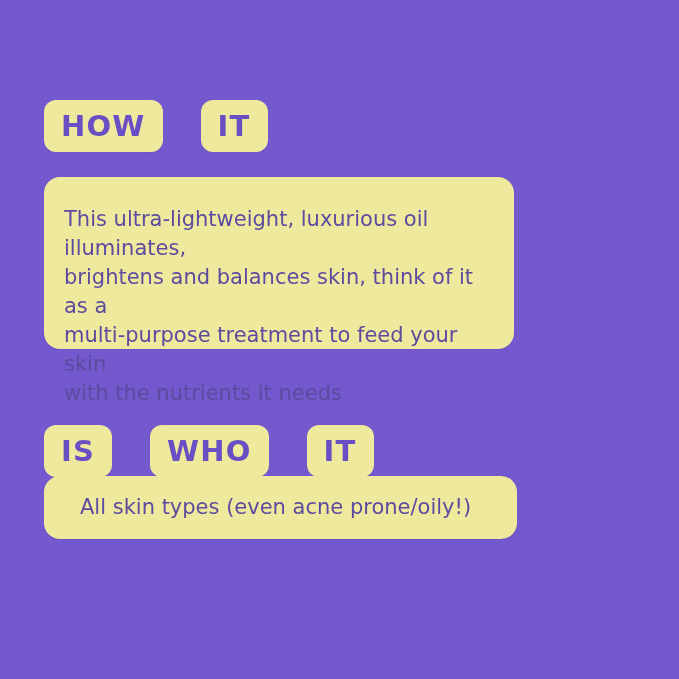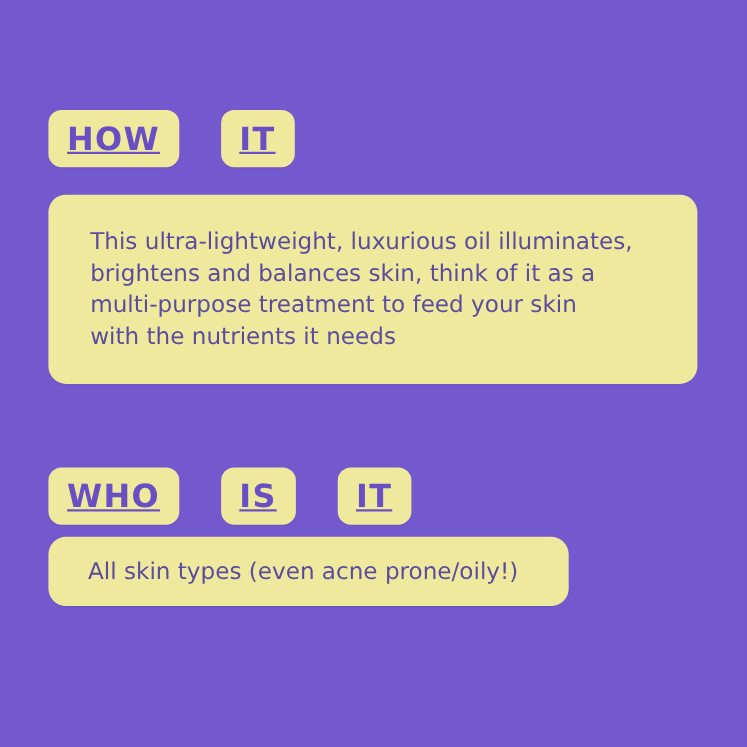--- a/index.html
+++ b/index.html
@@ -37,21 +37,20 @@
     line-height: 1;
     display: flex;
     align-items: center;
     justify-content: center;
     height: 52px;
     box-sizing: border-box;
     padding: 0 17px;
     white-space: nowrap;
     text-transform: uppercase;
     box-shadow: 0 1px 0 rgba(90,70,170,0.25);
-    text-decoration: underline;
   }
 
   
   .card {
     position: absolute;
     background: #efe99e;
     border-radius: 16px;
     box-sizing: border-box;
     box-shadow: 0 1px 0 rgba(90,70,170,0.25);
   }
@@ -66,28 +65,28 @@
 
   #how-works-row { left: 44px; top: 100px; }
   #how-works-row .pill + .pill { margin-left: 38px; }
 
   #who-for-row { left: 44px; top: 425px; }
   #who-for-row .pill + .pill { margin-left: 38px; }
 
   #how-works-card {
     left: 44px;
     top: 177px;
-    width: 590px;
+    width: 470px;
     height: 172px;
-    padding: 28px 30px 0 38px;
+    padding: 28px 30px 0 20px;
   }
 
   #who-for-card {
     left: 44px;
-    top: 488px;
+    top: 476px;
     width: 473px;
     height: 63px;
     padding: 17px 20px 0 36px;
   }
 </style>
 </head>
 <body>
 
 <div class="canvas">
 
@@ -97,22 +96,22 @@
   </div>
 
   <div class="card" id="how-works-card">
     <div class="card-text">This ultra-lightweight, luxurious oil illuminates,
 brightens and balances skin, think of it as a
 multi-purpose treatment to feed your skin
 with the nutrients it needs</div>
   </div>
 
   <div class="pill-row" id="who-for-row">
+    <span class="pill">IS</span>
     <span class="pill">WHO</span>
-    <span class="pill">IS</span>
     <span class="pill">IT</span>
   </div>
 
   <div class="card" id="who-for-card">
     <div class="card-text">All skin types (even acne prone/oily!)</div>
   </div>
 
 </div>
 
 </body></html>

